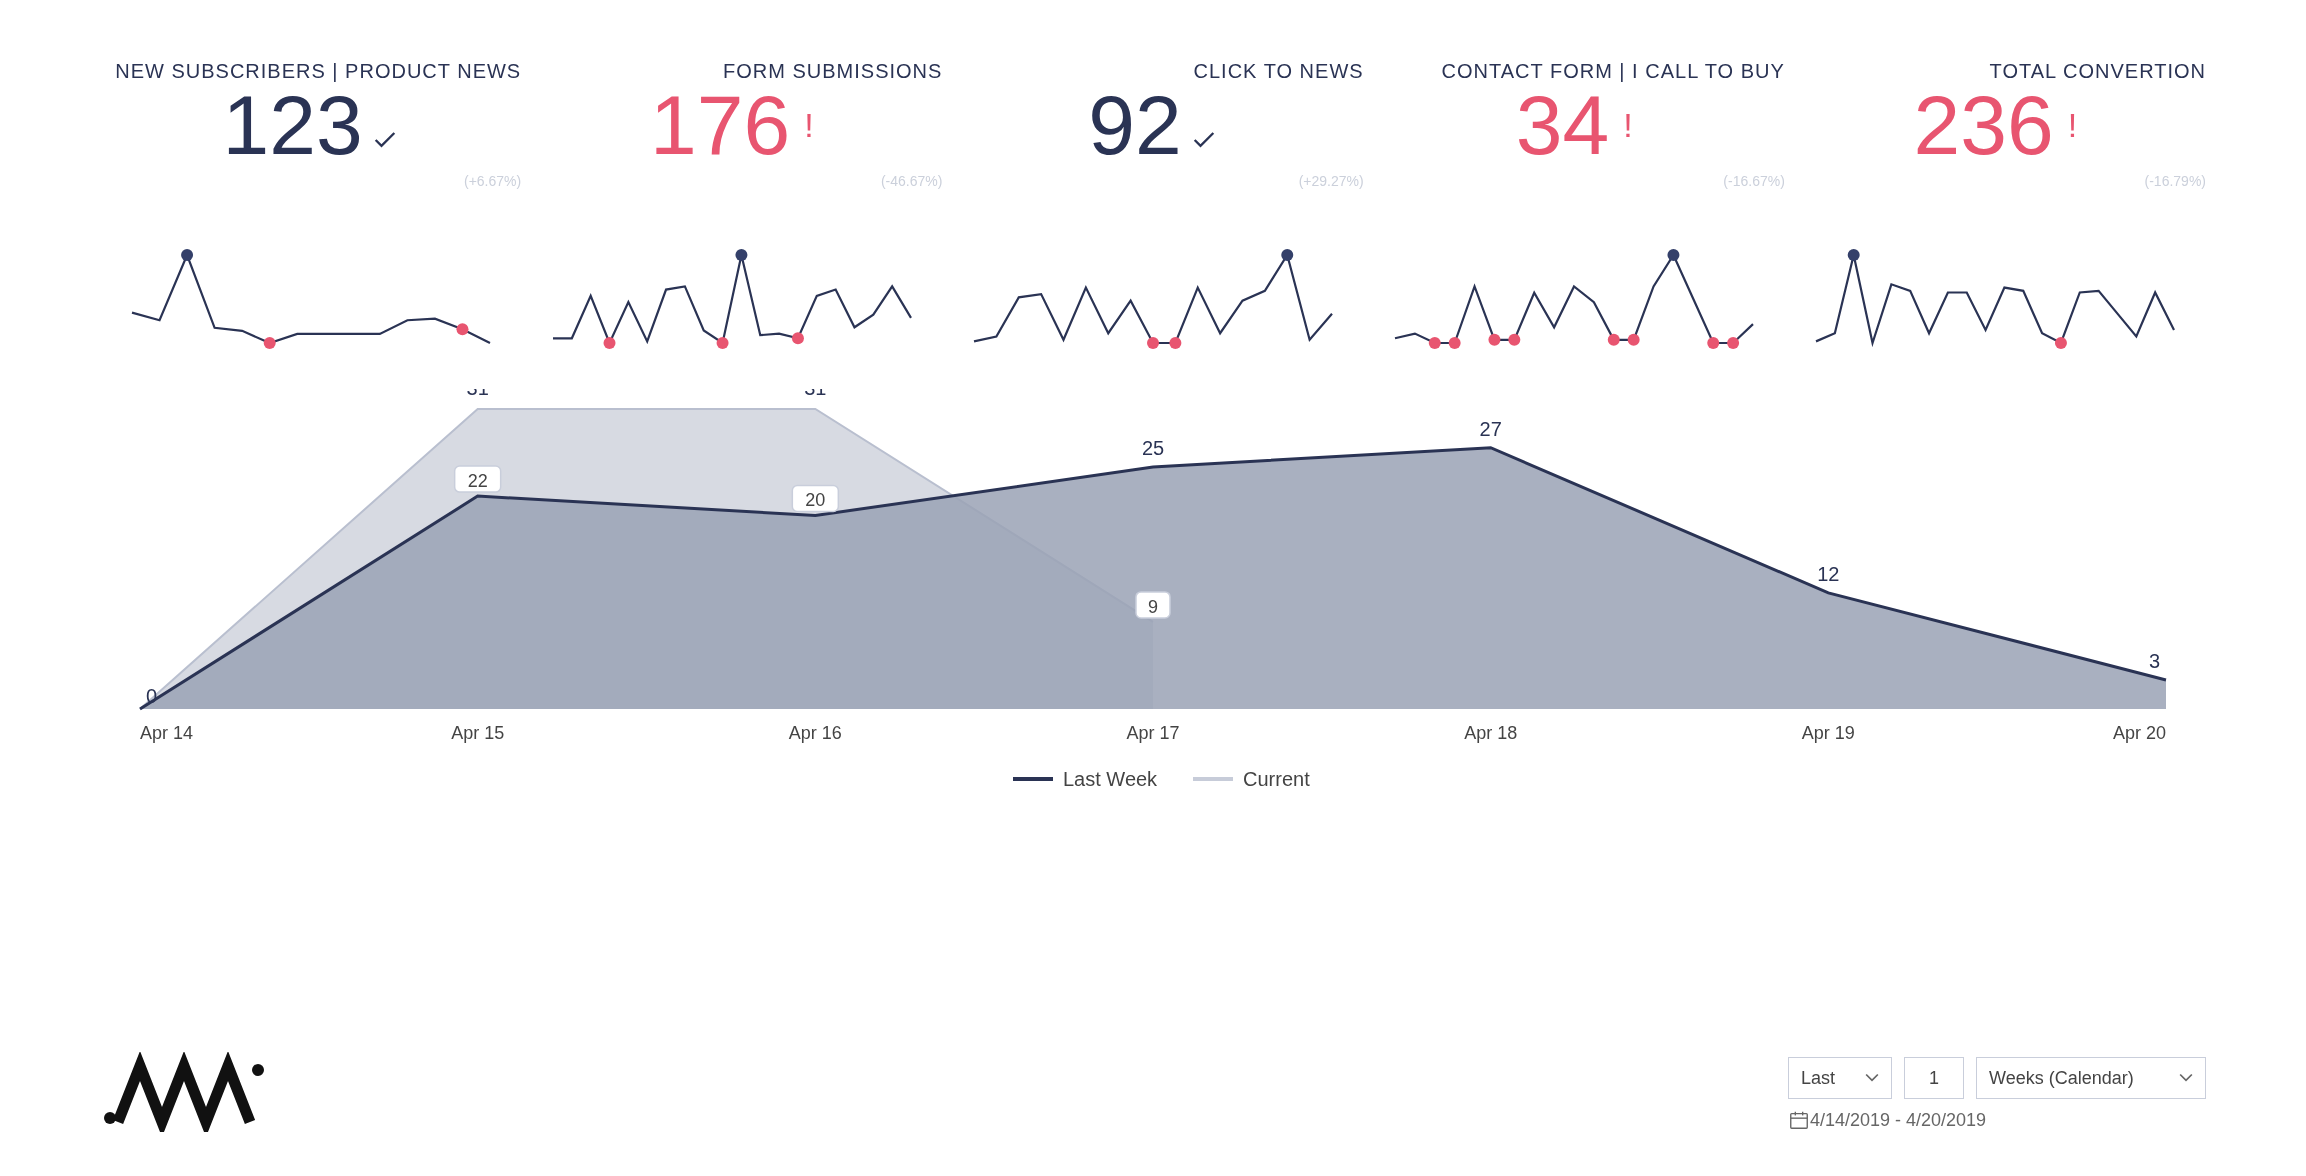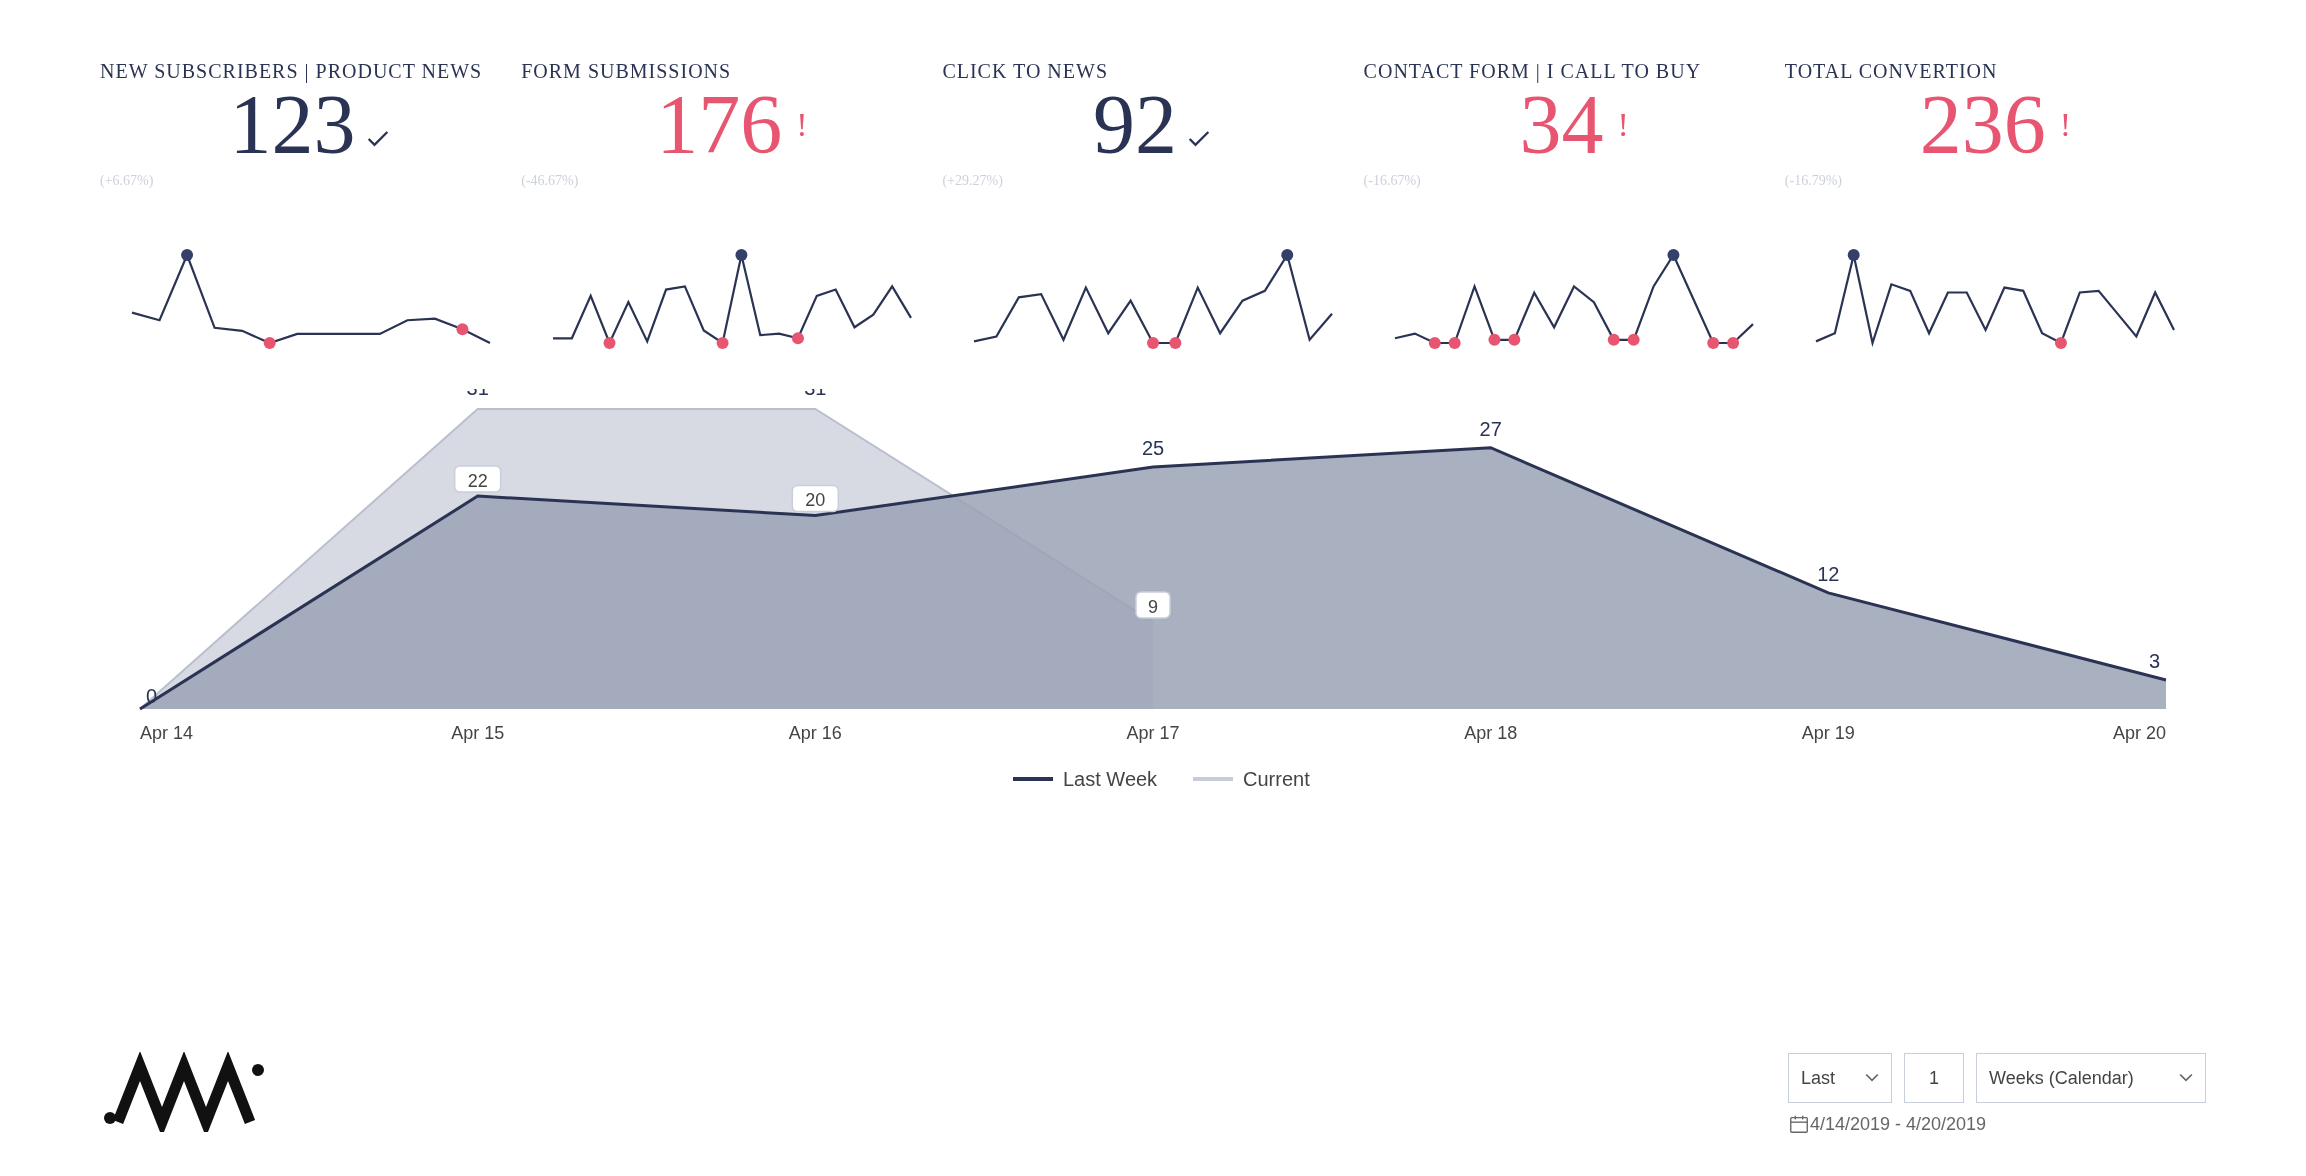--- a/index.html
+++ b/index.html
@@ -21,22 +21,21 @@
     color:var(--navy);
     position:relative;
   }
   
   .kpis{
     display:flex;
     padding:60px 100px 0 100px;
   }
   .kpi{
     flex:1;
-    text-align:left;
-    font-family:Liberation Serif, serif;
+    text-align:right;
   }
   .kpi-title{
     font-size:20px;
     letter-spacing:1px;
     color:var(--navy);
     font-weight:400;
   }
   .kpi-num{
     font-size:84px;
     font-weight:300;
@@ -93,21 +92,21 @@
     align-items:flex-start;
     gap:10px;
   }
   .ctl-row{display:flex;gap:12px;align-items:center;}
   .ctl{
     border:1px solid #c9cedb;
     background:#fff;
     font-size:18px;
     color:#444;
     font-family:inherit;
-    height:50px;
+    height:42px;
     padding:0 12px;
     display:flex;
     align-items:center;
     gap:30px;
     cursor:pointer;
     text-align:right;
   }
   .ctl-narrow{min-width:60px;justify-content:center;gap:0}
   .ctl-wide{min-width:230px;justify-content:space-between;}
   .ctl .chev{width:14px;height:14px;}

